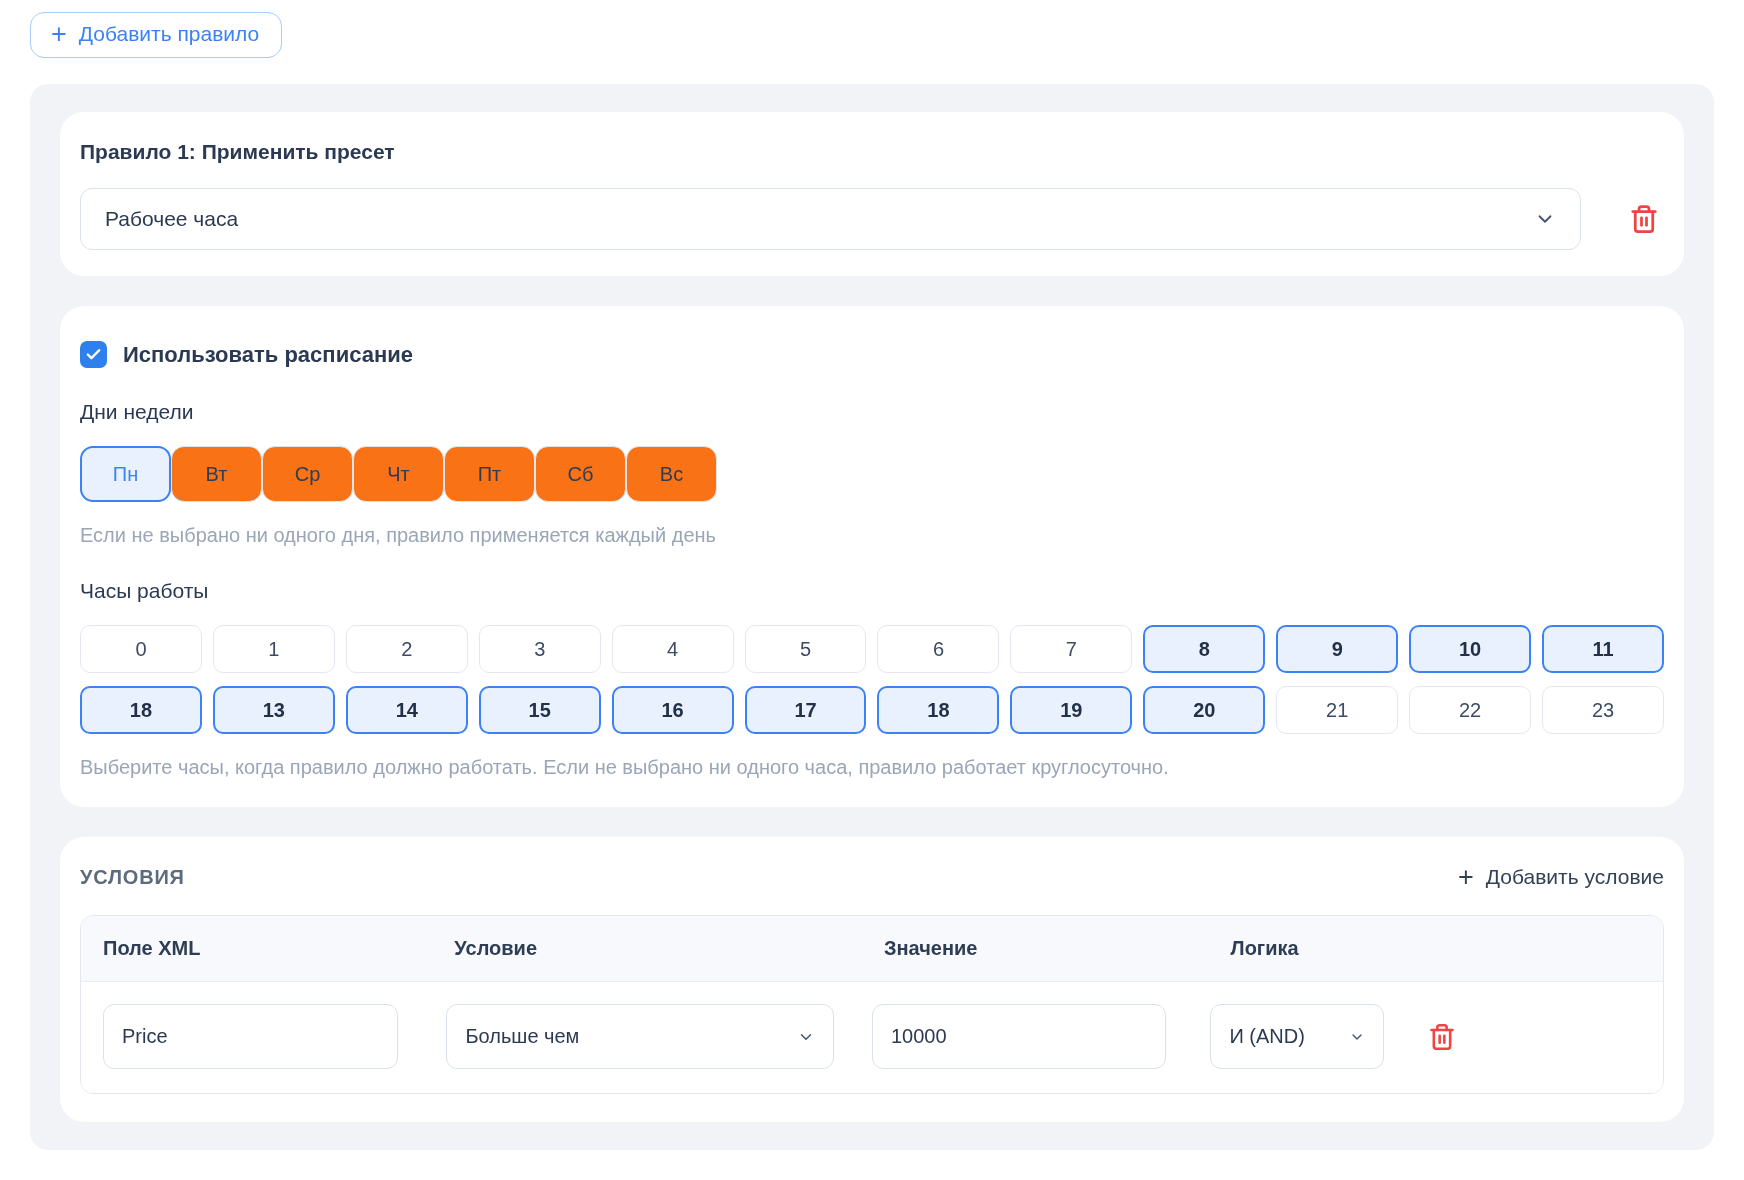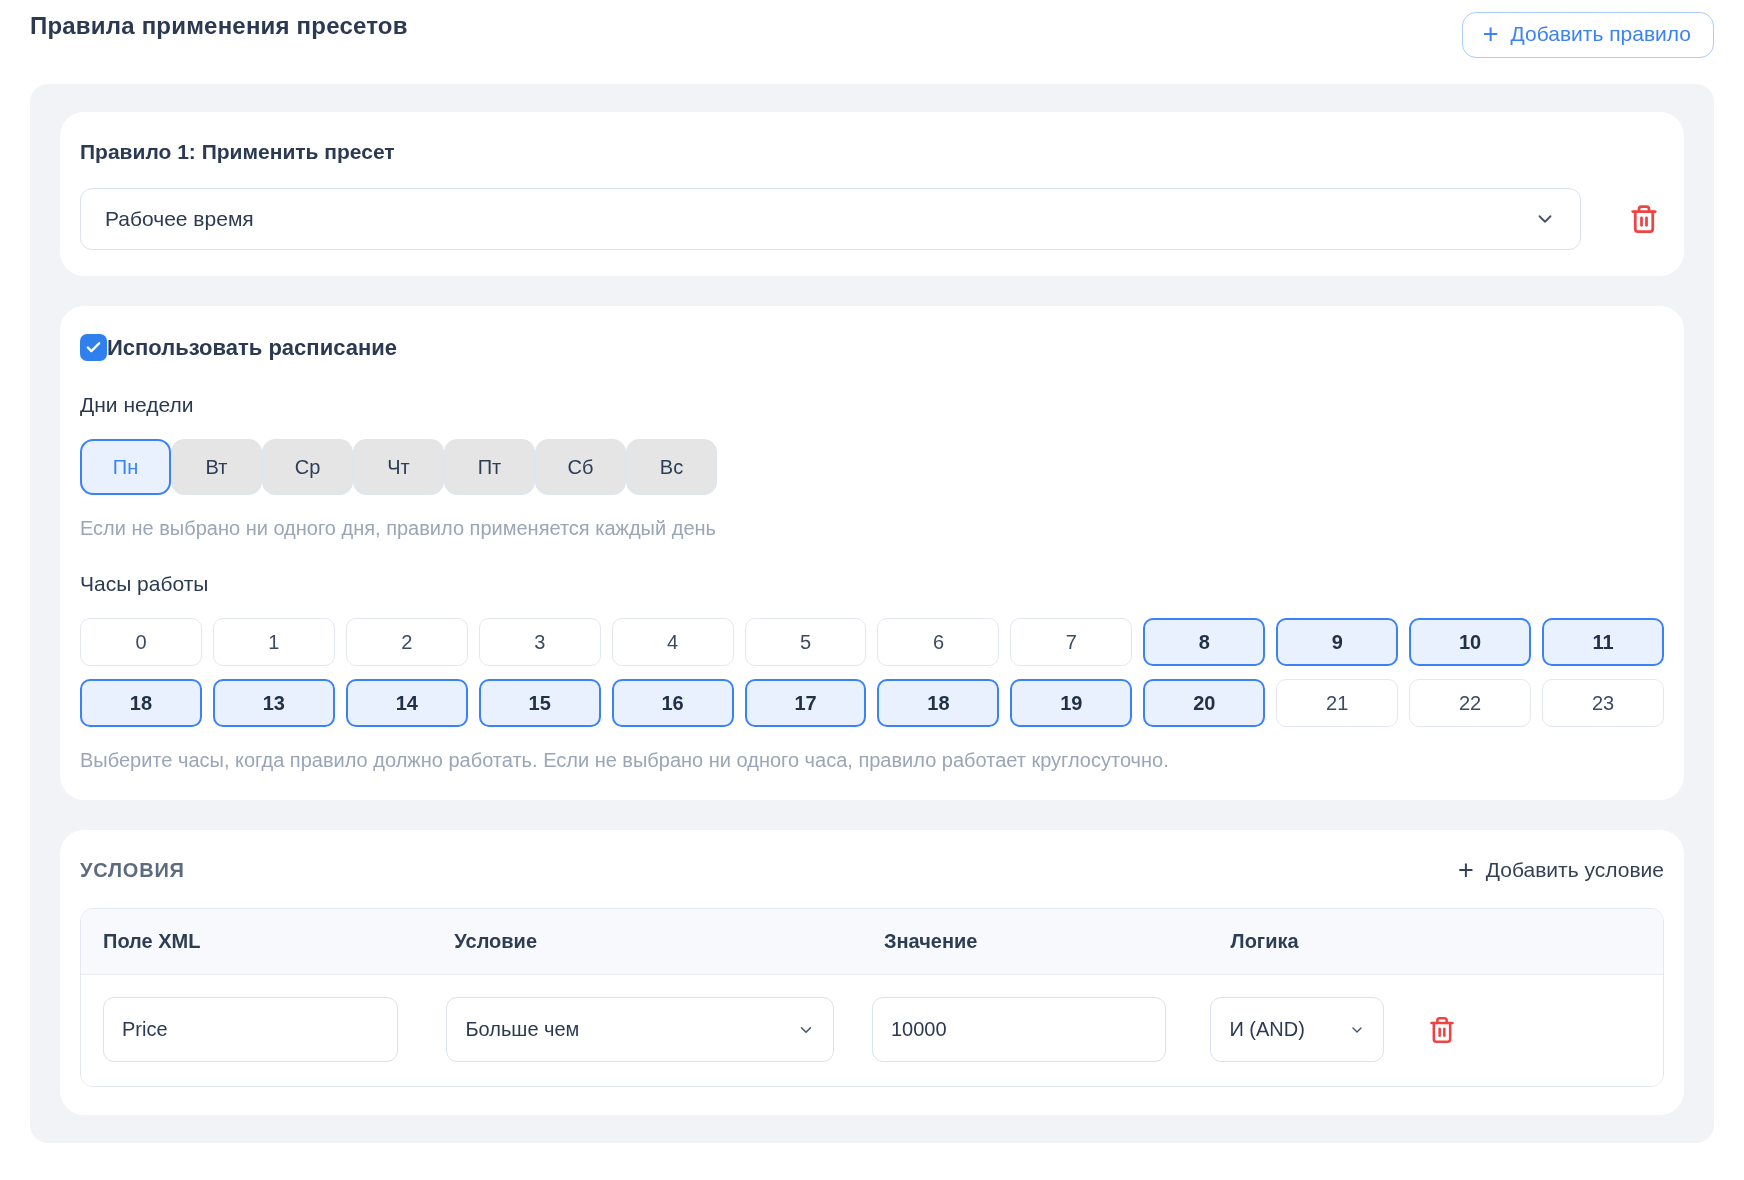--- a/index.html
+++ b/index.html
@@ -28,30 +28,30 @@
     background:#fff; border:1.5px solid #dbe2ee; border-radius:12px; height:62px;
     padding:0 24px; font-size:21px; color:#2b3a52; cursor:pointer; }
   .select.main { flex:0 0 1501px; }
   .select svg { flex:0 0 auto; }
 
   .icon-btn { background:none; border:none; cursor:pointer; padding:6px; display:flex;
     align-items:center; justify-content:center; }
   .rule-row .icon-btn { margin-left:42px; }
 
   
-  .chk-row { display:flex; align-items:center; gap:0; }
+  .chk-row { display:flex; align-items:center; gap:16px;margin-top:7px; }
   .checkbox { width:27px; height:27px; border-radius:7px; background:#2f80ed;
     display:flex; align-items:center; justify-content:center; cursor:pointer; }
   .chk-label { font-size:22px; font-weight:700; color:#2b3a52; cursor:pointer; }
 
   .sec-label { font-size:21px; font-weight:400; color:#2b3a52; margin-top:32px; margin-bottom:22px; }
 
   .days { display:flex; }
   .day-btn { width:91px; height:56px; border:1.5px solid #dfe5ee; border-radius:13px;
-    background:#e5e5e5; font-size:20px; color:#2e3d54; cursor:pointer; font-family:inherit; }
+    background:#f97316; font-size:20px; color:#2e3d54; cursor:pointer; font-family:inherit; }
   .day-btn.selected { border:2px solid #3b82f6; background:#e9f1fe; color:#3b82f6; }
 
   .hint { margin-top:22px; font-size:20px; color:#9aa6b7; }
 
   .hours { display:grid; grid-template-columns:repeat(12,1fr); gap:13px 11px; margin-top:2px; }
   .hour-btn { height:48px; border:1.5px solid #e3e8f0; border-radius:10px; background:#fff;
     font-size:20px; color:#3c4b63; cursor:pointer; font-family:inherit; }
   .hour-btn.selected { border:2px solid #3b82f6; background:#e9f1fe; color:#233148; font-weight:700; }
 
   
@@ -78,34 +78,33 @@
   .cell-logic .icon-btn { margin-left:38px; }
 
   .chev { stroke:#44536b; }
 </style>
 </head>
 <body>
 
 <div class="page">
 
   <div class="hdr">
-    <h1>Правила применения пресетов</h1>
     <button class="add-rule-btn">
       <span class="plus">+</span>
       <span>Добавить правило</span>
     </button>
   </div>
 
   <div class="outer">
 
     <div class="card card1">
       <div class="rule-title">Правило 1: Применить пресет</div>
       <div class="rule-row">
         <div class="select main">
-          <span>Рабочее время</span>
+          <span>Рабочее часа</span>
           <svg class="chev" width="22" height="22" viewBox="0 0 24 24" fill="none" stroke-width="2" stroke-linecap="round" stroke-linejoin="round">
               <polyline points="6 9 12 15 18 9"></polyline>
             </svg>
         </div>
         <button class="icon-btn">
           <svg width="30" height="30" viewBox="0 0 24 24" fill="none" stroke="#ef4444" stroke-width="2.2" stroke-linecap="round" stroke-linejoin="round">
               <path d="M3 6h18"></path>
               <path d="M19 6v14a2 2 0 0 1-2 2H7a2 2 0 0 1-2-2V6"></path>
               <path d="M8 6V4a2 2 0 0 1 2-2h4a2 2 0 0 1 2 2v2"></path>
               <line x1="10" y1="11" x2="10" y2="17"></line>

